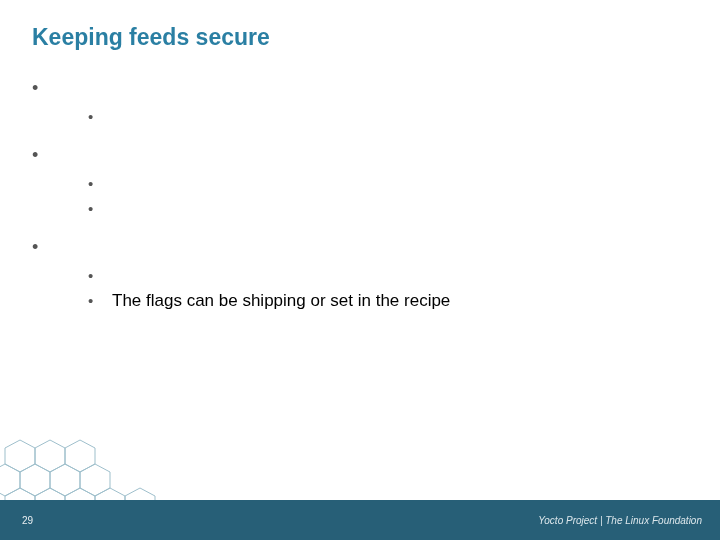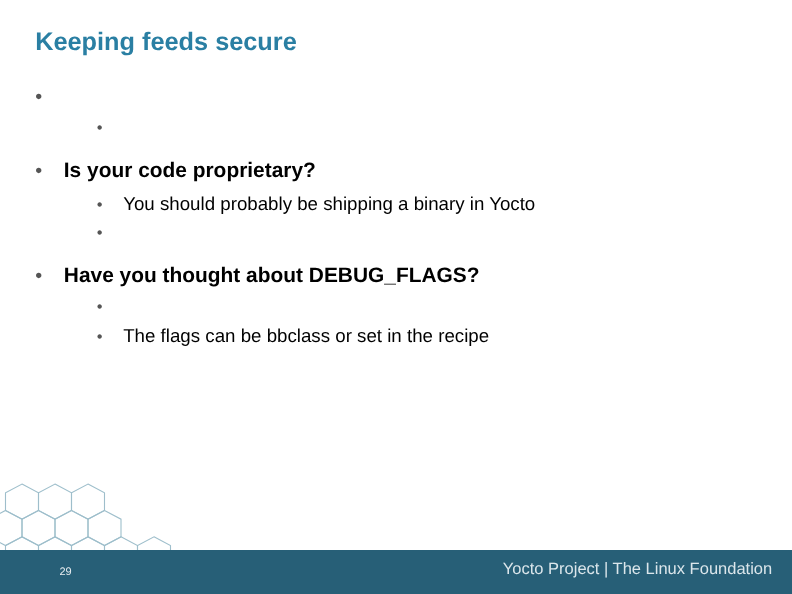--- a/index.html
+++ b/index.html
@@ -83,28 +83,28 @@
     bottom: 0;
     height: 40px;
     background: #275f77;
   }
   .page-num {
     position: absolute;
     left: 22px;
     bottom: 14px;
     font-size: 10px;
     color: #e8eef1;
-    margin-left: 32px;
   }
   .footer-text {
     position: absolute;
     right: 18px;
     bottom: 14px;
-    font-size: 15px;
+    font-size: 10px;
     color: #dbe6eb;
+    font-style: italic;
   }
   .hex-pattern {
     position: absolute;
     left: 0;
     bottom: 0;
     width: 220px;
     height: 110px;
     pointer-events: none;
   }
 </style>
@@ -123,44 +123,41 @@
         </div>
         <ul class="sub">
           <li>
             <span class="bullet">•</span>
           </li>
         </ul>
       </li>
       <li>
         <div class="lirow">
           <span class="bullet">•</span>
-          <span>Is your code proprietary?</span>
         </div>
         <ul class="sub">
           <li>
             <span class="bullet">•</span>
-            <span>You should probably be shipping a binary in Yocto</span>
           </li>
           <li>
             <span class="bullet">•</span>
           </li>
         </ul>
       </li>
       <li>
         <div class="lirow">
           <span class="bullet">•</span>
-          <span>Have you thought about DEBUG_FLAGS?</span>
         </div>
         <ul class="sub">
           <li>
             <span class="bullet">•</span>
           </li>
           <li>
             <span class="bullet">•</span>
-            <span>The flags can be bbclass or set in the recipe</span>
+            <span>The flags can be shipping or set in the recipe</span>
           </li>
         </ul>
       </li>
     </ul>
   </div>
 
   <svg class="hex-pattern" viewBox="0 0 220 110">
     <g fill="none" stroke="#4f8aa1" stroke-width="1" opacity="0.55">
       <polygon points="20,10 35,18 35,34 20,42 5,34 5,18"></polygon>
       <polygon points="50,10 65,18 65,34 50,42 35,34 35,18"></polygon>

